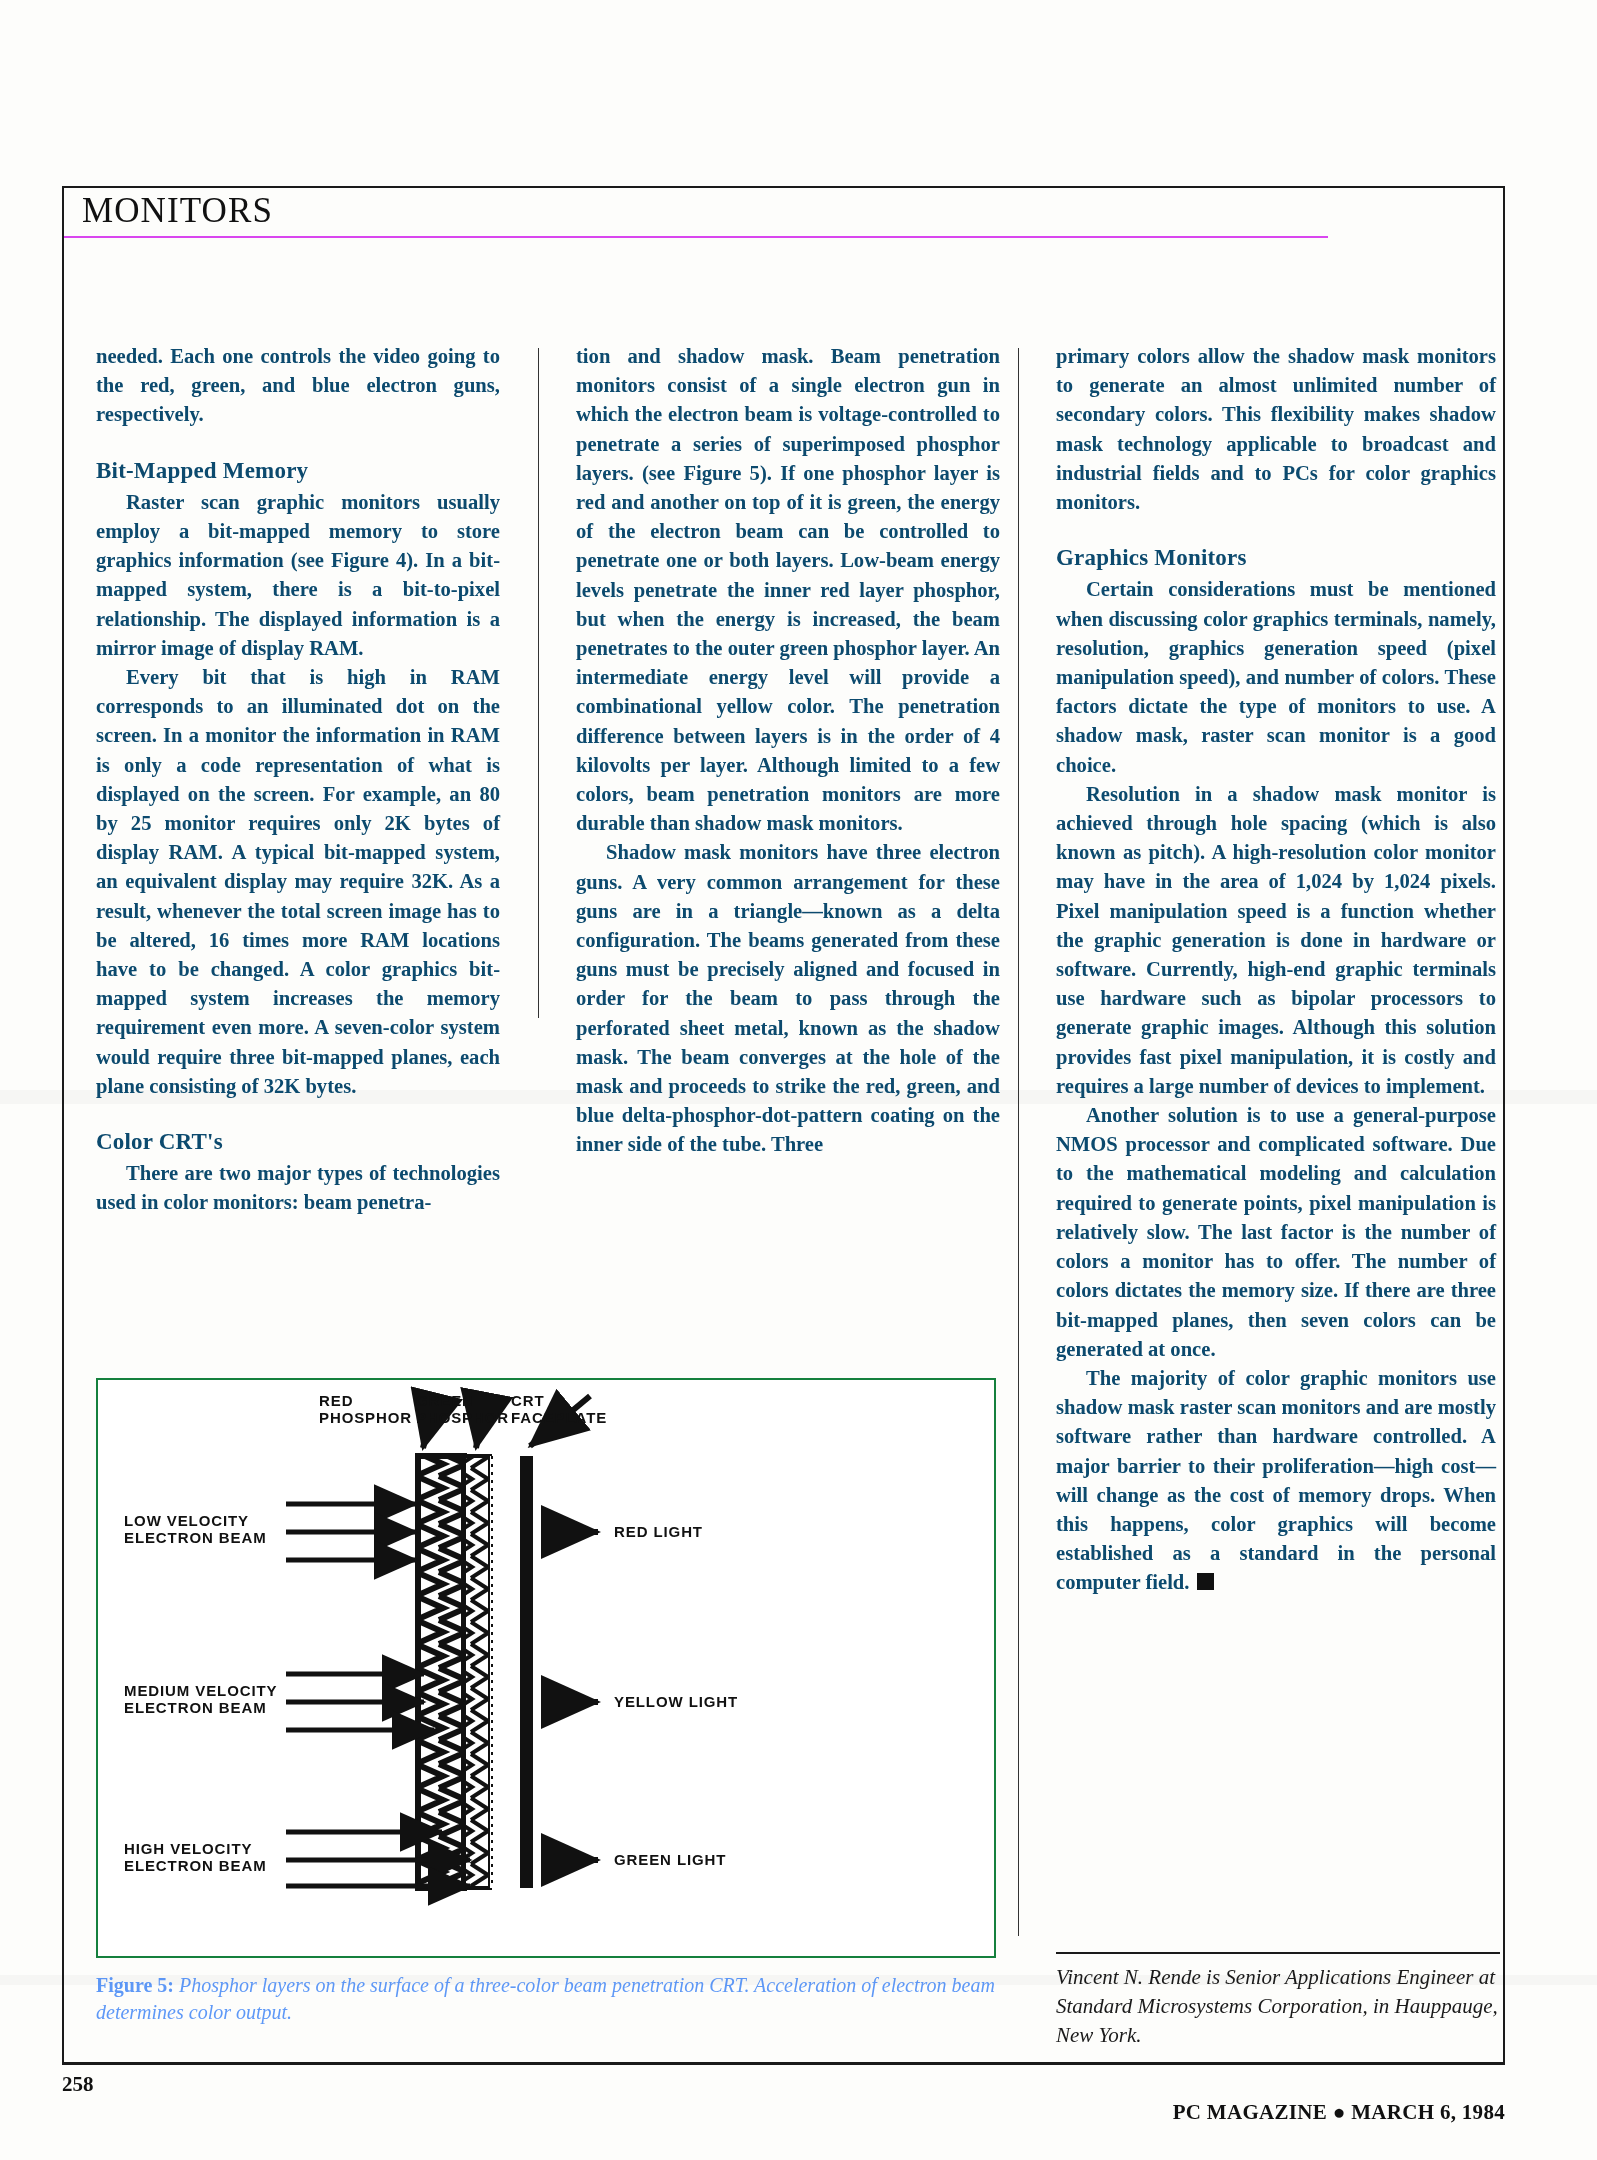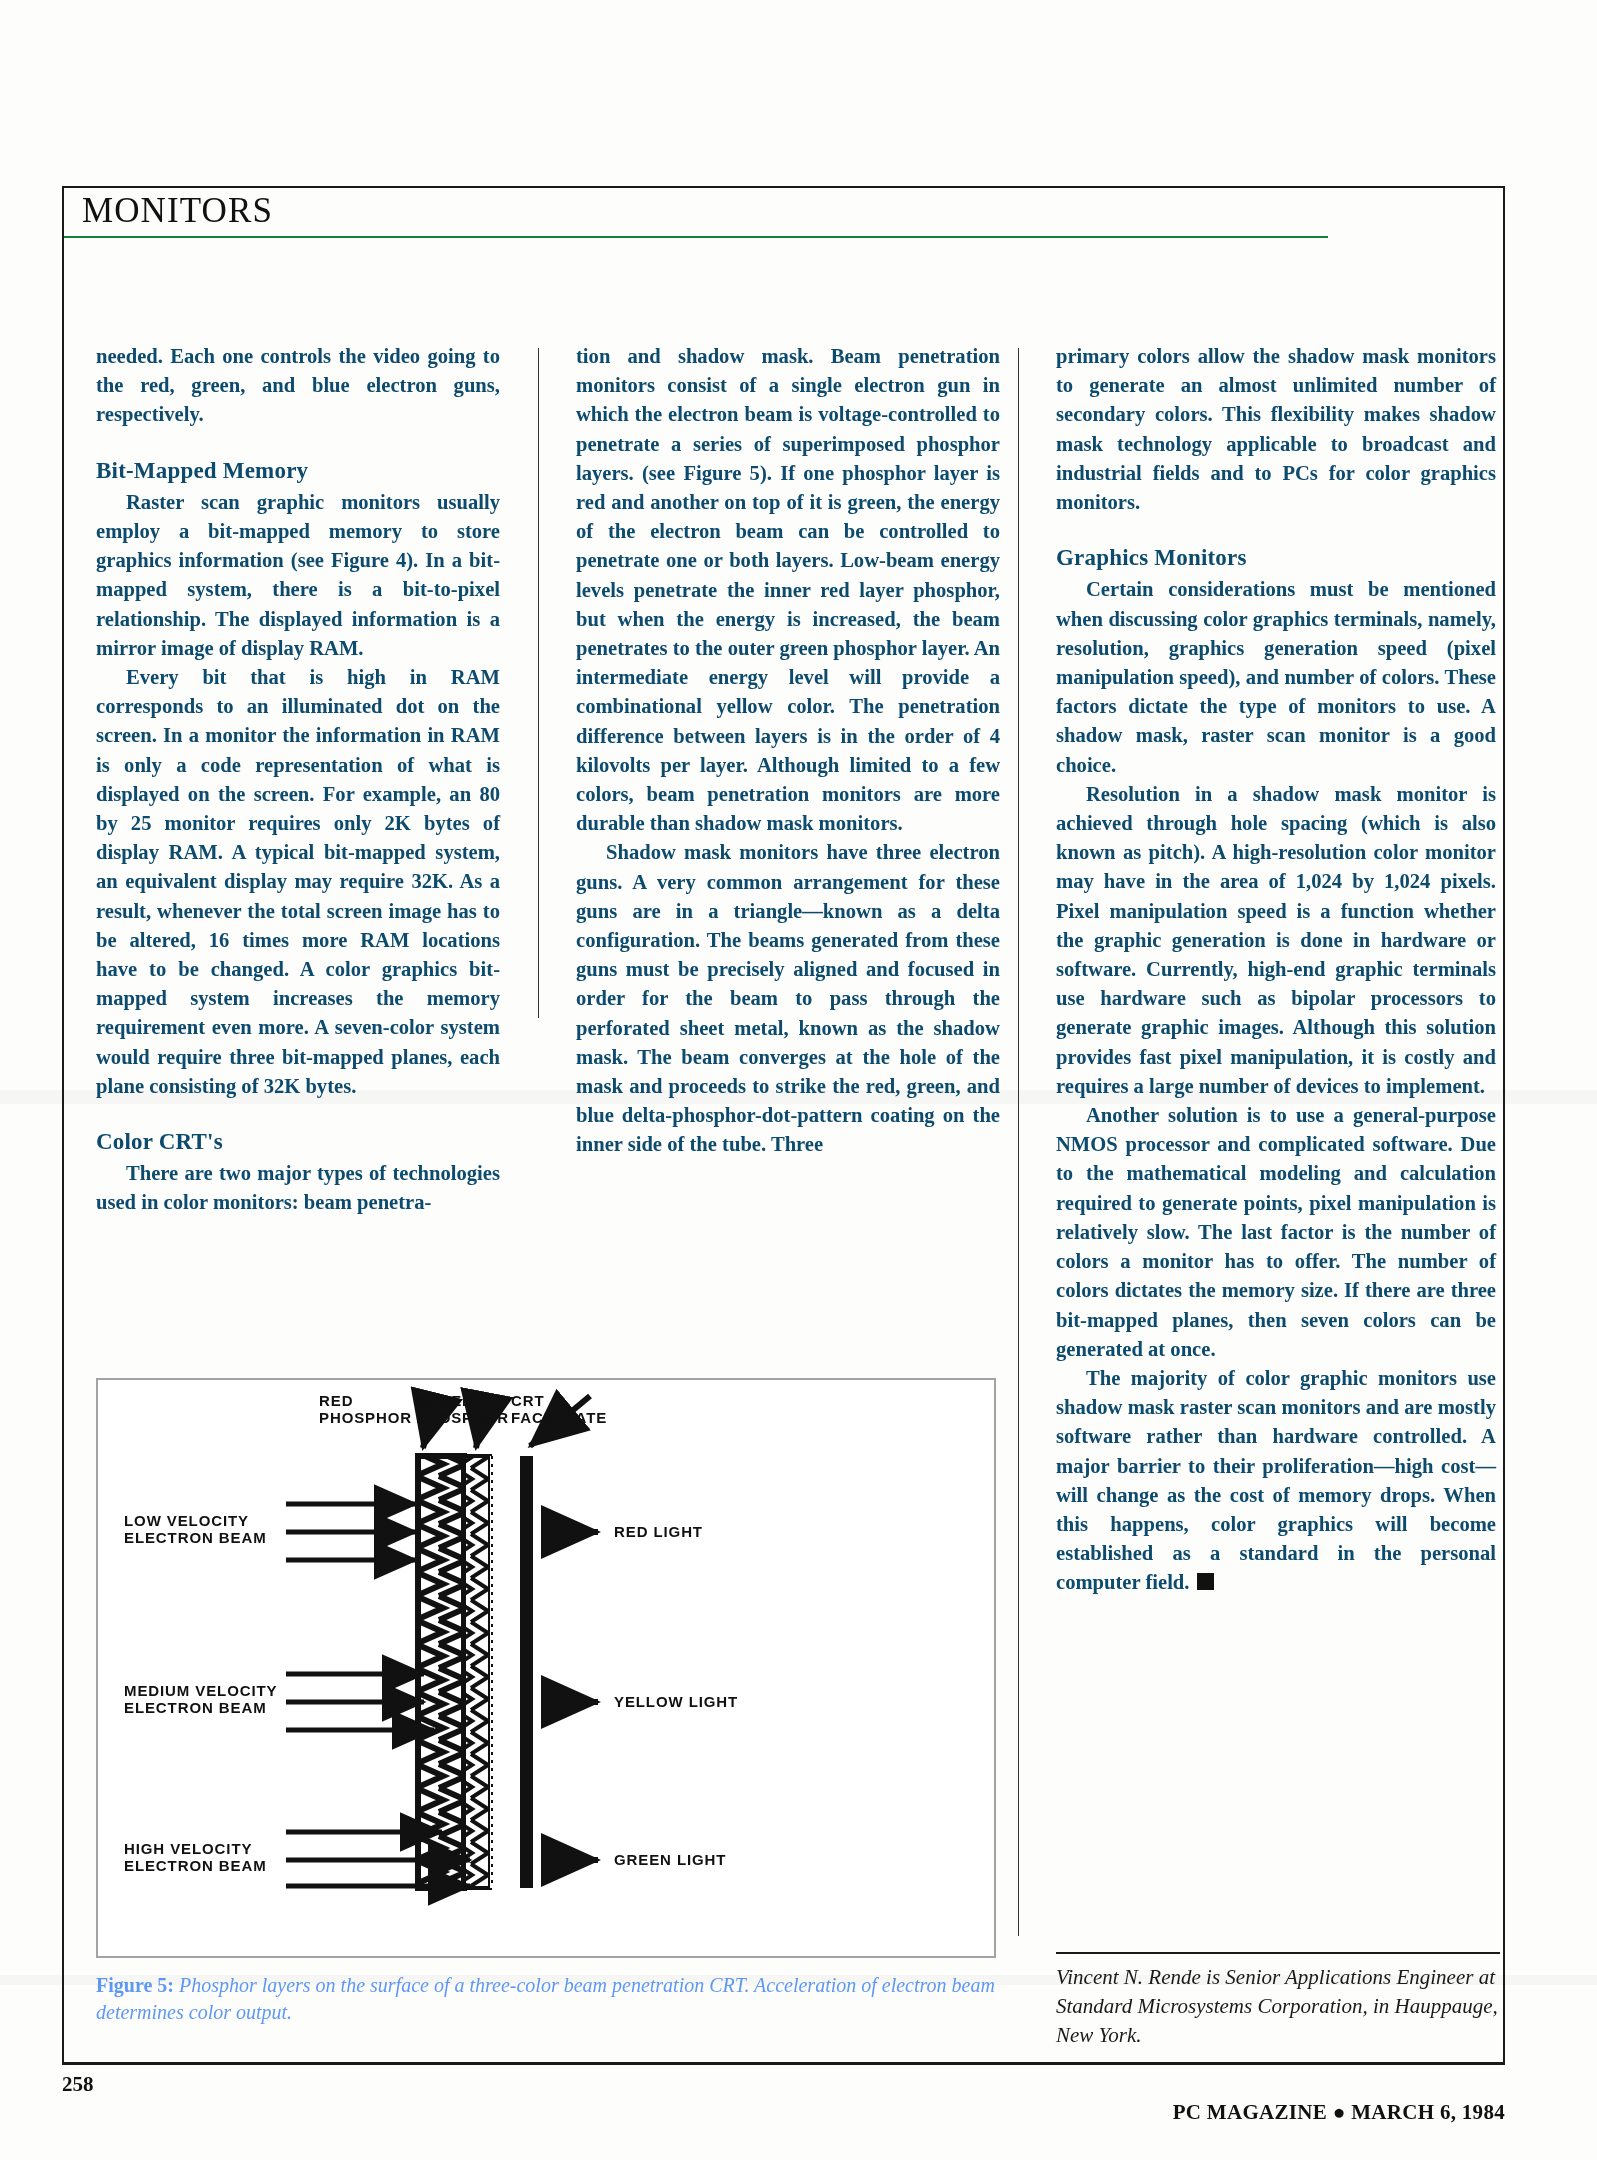--- a/index.html
+++ b/index.html
@@ -31,21 +31,21 @@
     border: 2px solid #1a1a1a;
     border-bottom: none;
     box-sizing: border-box;
   }
 
   
   #masthead {
     position: absolute;
     left: 64px; top: 188px;
     width: 1264px; height: 50px;
-    border-bottom: 2px solid #15803d;
+    border-bottom: 2px solid #d946ef;
     box-sizing: border-box;
     padding-left: 46px;
   }
   #masthead-title {
     position: absolute;
     left: 18px; top: 3px;
     font-family: "Liberation Serif", serif;
     font-size: 35px;
     letter-spacing: 1.1px;
     color: #111;
@@ -97,21 +97,21 @@
     background: #333;
   }
   #rule1 { left: 538px; top: 348px; height: 670px; }
   #rule2 { left: 1018px; top: 348px; height: 1588px; }
 
   
   #figure-box {
     position: absolute;
     left: 96px; top: 1378px;
     width: 900px; height: 580px;
-    border: 2px solid #a3a3a3;
+    border: 2px solid #15803d;
     box-sizing: border-box;
     background: #fff;
   }
 
   #figure-caption {
     position: absolute;
     left: 96px; top: 1972px;
     width: 910px;
     font-style: italic;
     font-size: 20px;

